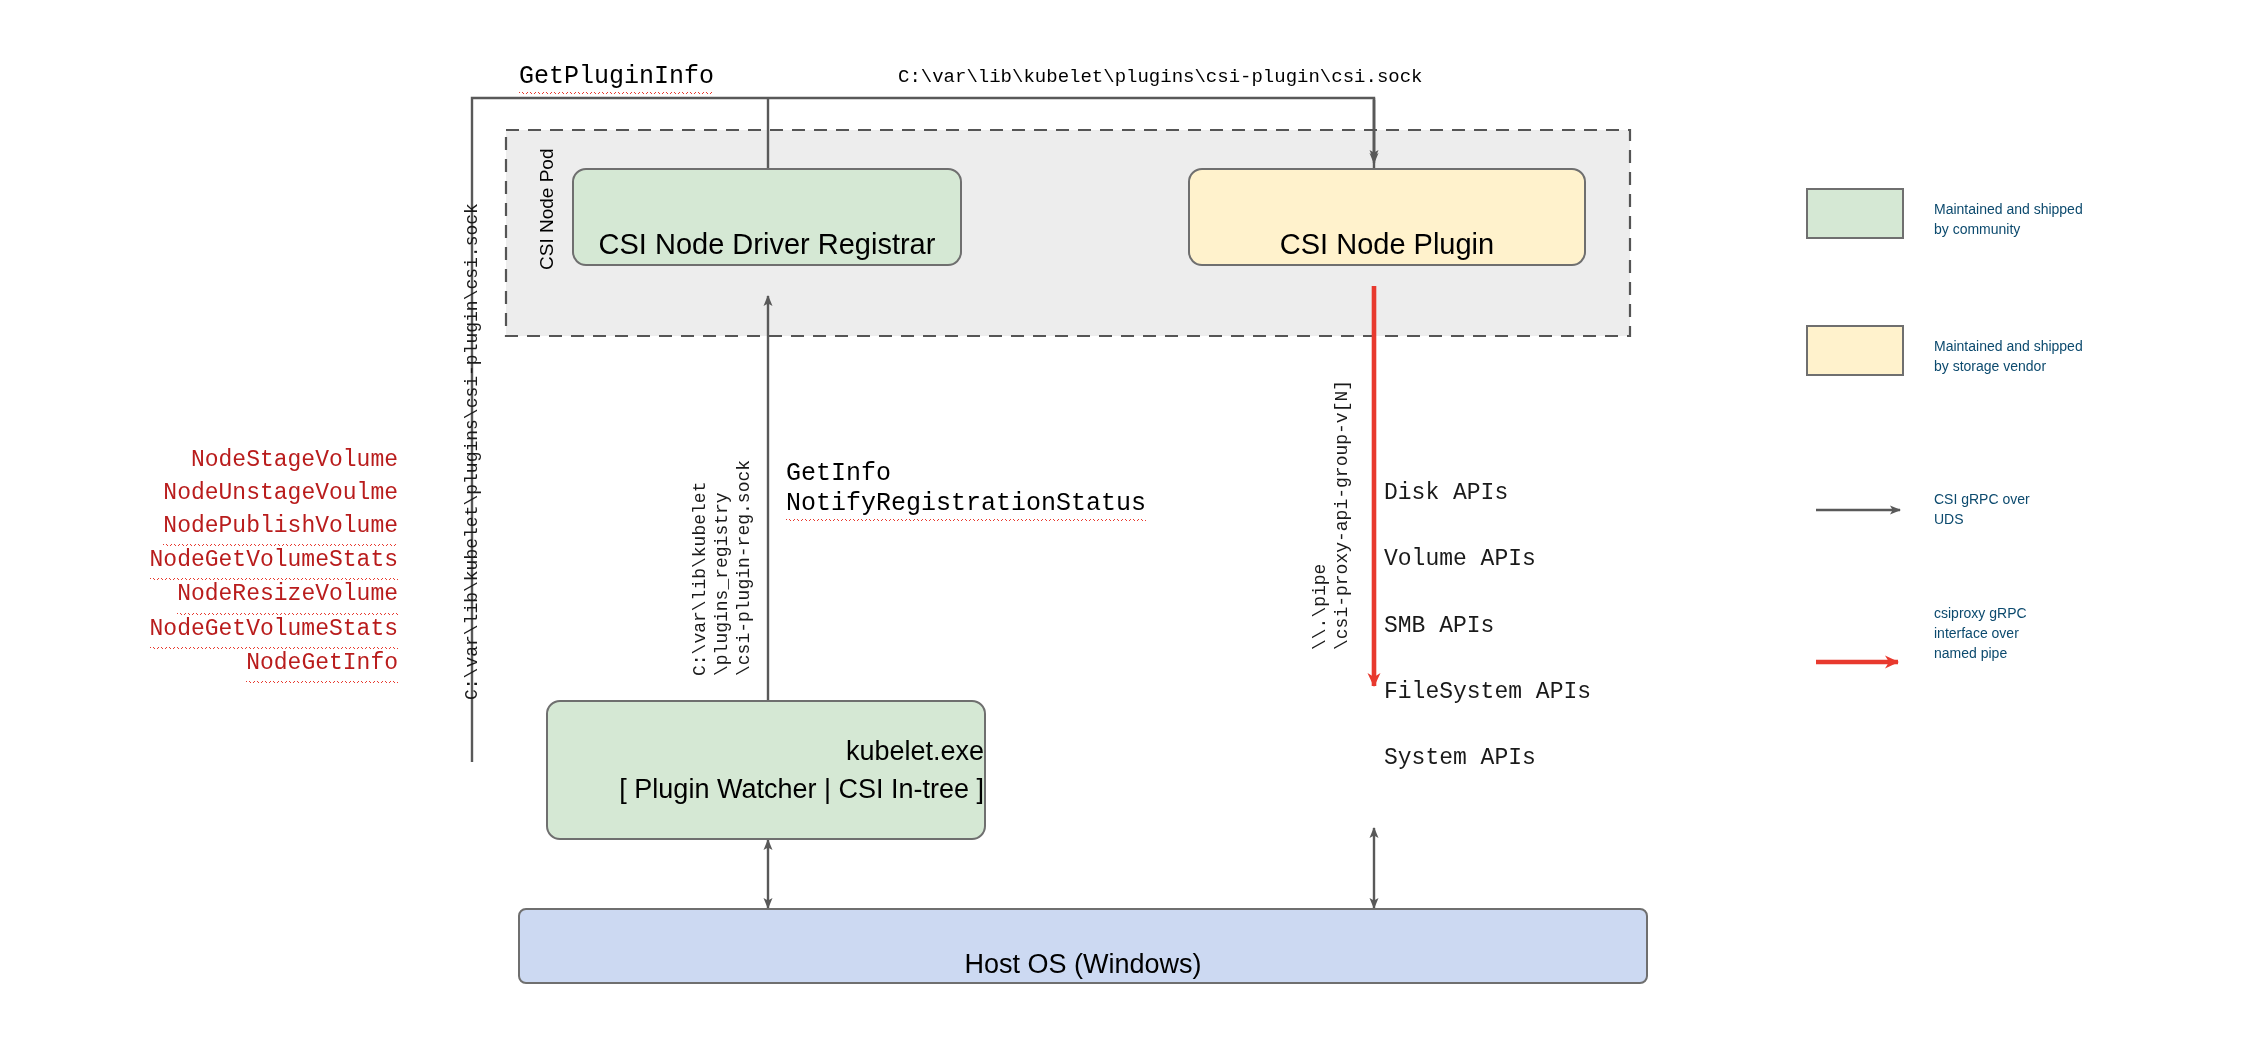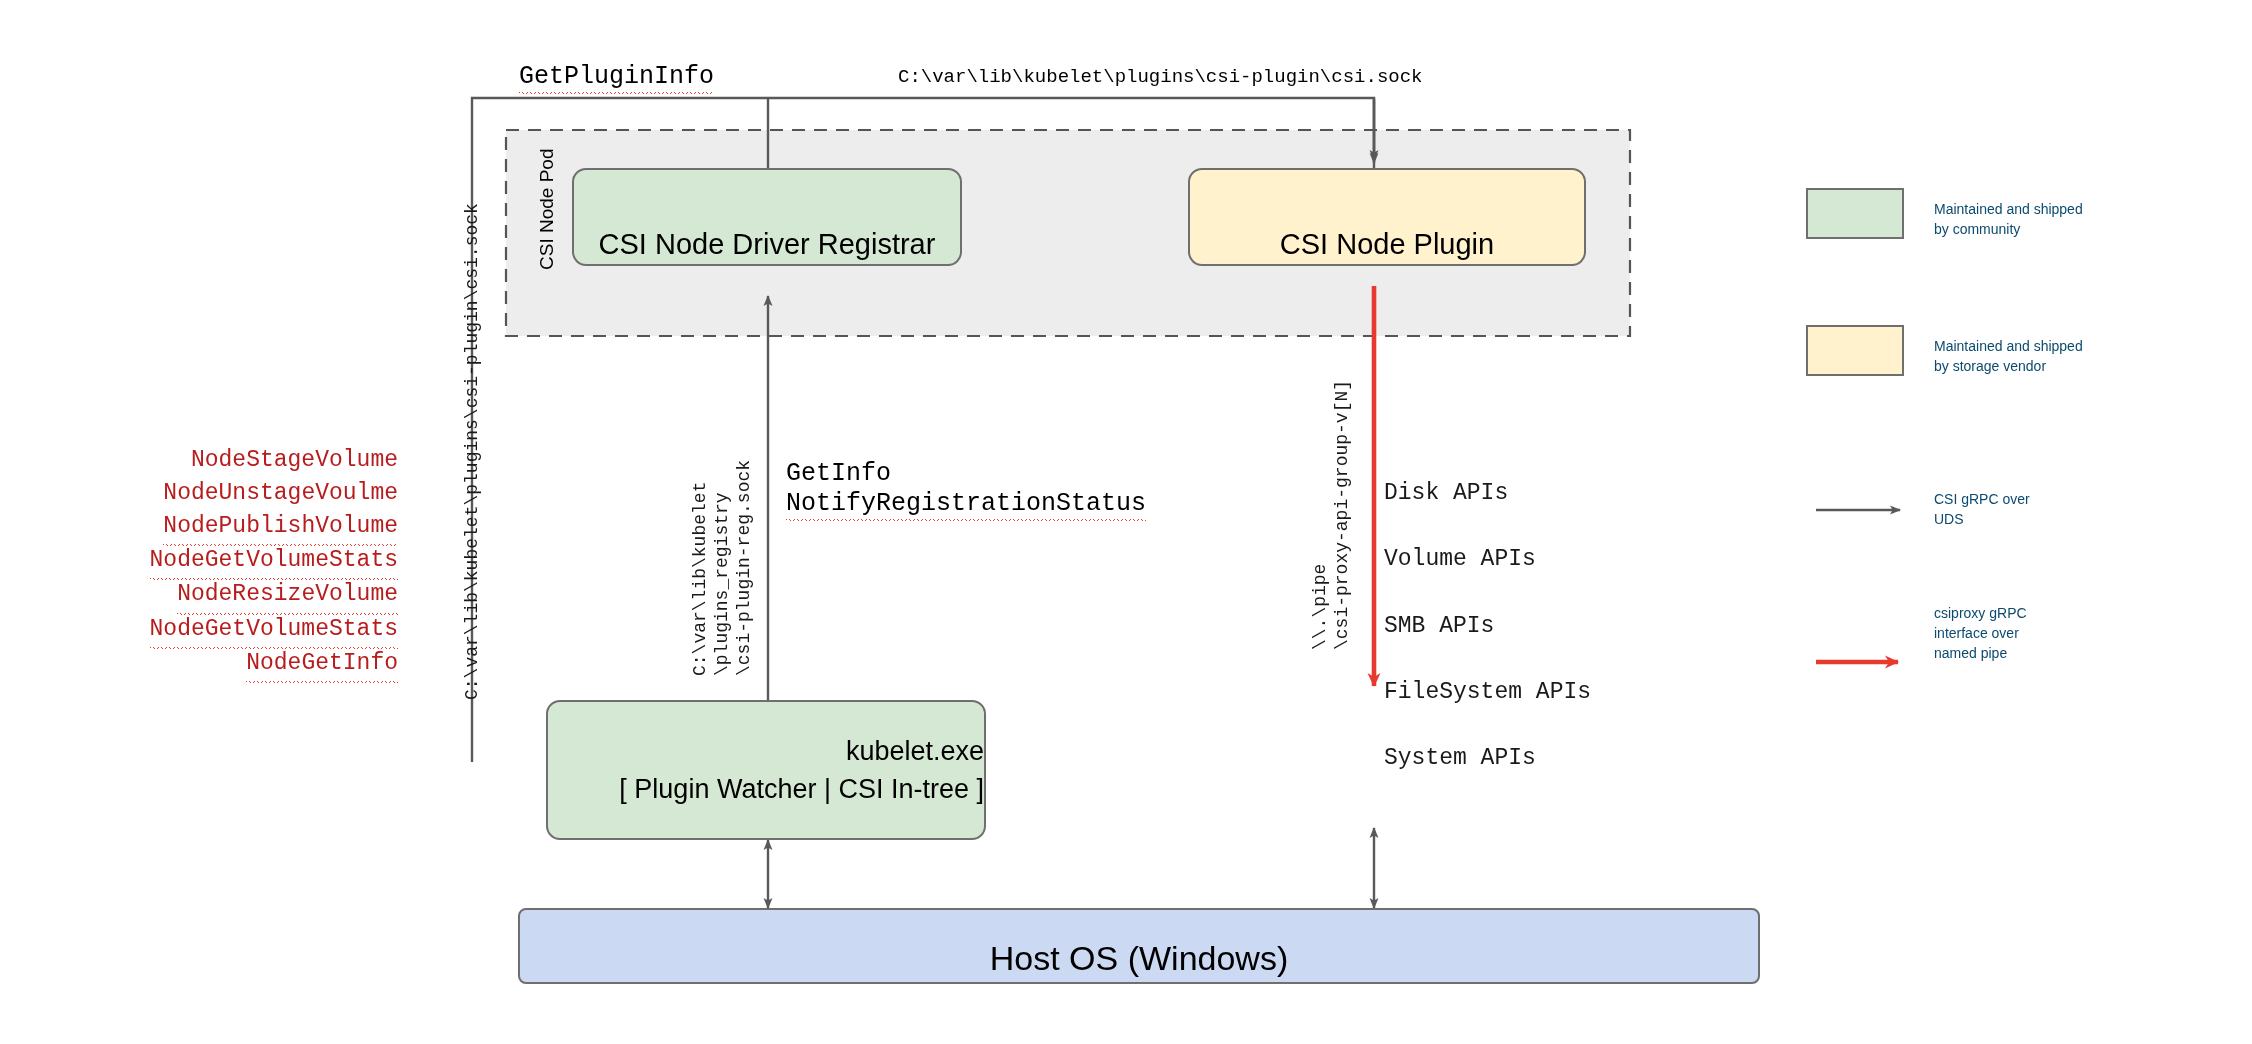--- a/index.html
+++ b/index.html
@@ -176,21 +176,21 @@
   <div class="box yellow rounded" style="left:1172px; top:168px; width:398px; height:98px; font-size:29px;margin-left:16px;">
     <span>CSI Node Plugin</span>
   </div>
 
   <div class="box green rounded" style="left:546px; top:700px; width:440px; height:140px; font-size:27px; flex-direction:column; gap:2px;">
     <span>kubelet.exe</span>
     <span>[ Plugin Watcher | CSI In-tree ]</span>
   </div>
 
 
-  <div class="box blue rounded" style="left:518px; top:908px; width:1242px; height:76px; font-size:34px; border-radius:8px;">
+  <div class="box blue rounded" style="left:518px; top:908px; width:1130px; height:76px; font-size:27px; border-radius:8px;">
     <span>Host OS (Windows)</span>
   </div>
 
   <div class="node-api-list" style="left:110px; top:444px; width:288px;">
     <div><span>NodeStageVolume</span></div>
     <div><span>NodeUnstageVoulme</span></div>
     <div><span class="squiggle">NodePublishVolume</span></div>
     <div><span class="squiggle">NodeGetVolumeStats</span></div>
     <div><span class="squiggle">NodeResizeVolume</span></div>
     <div><span class="squiggle">NodeGetVolumeStats</span></div>

